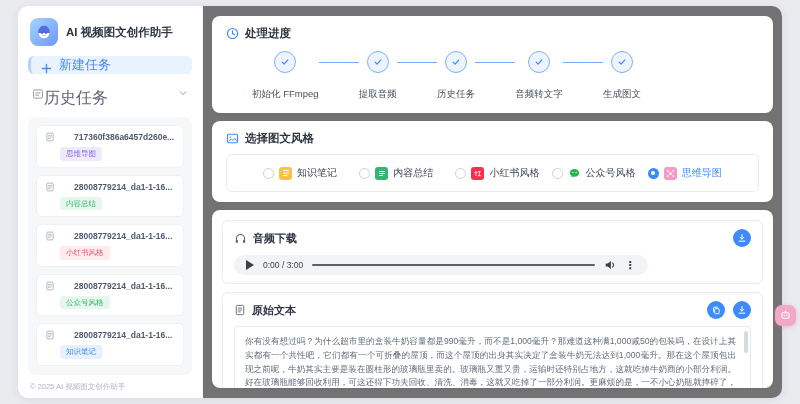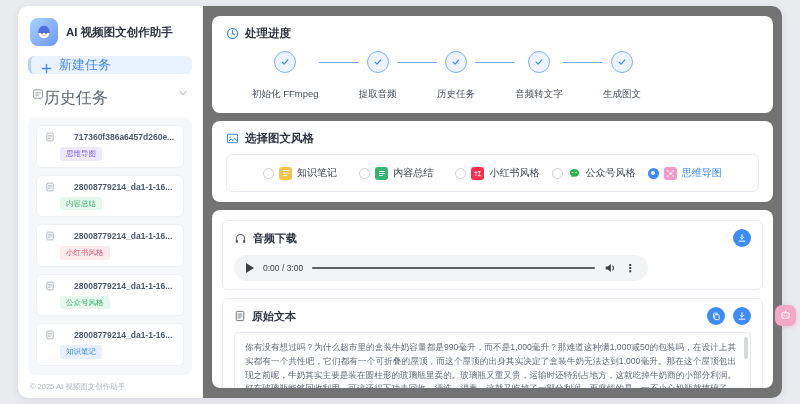--- a/index.html
+++ b/index.html
@@ -54,21 +54,21 @@
   .radio.on{border:none;background:#3d8bfd;position:relative;}
   .radio.on::after{content:"";position:absolute;left:3.5px;top:3.5px;width:4px;height:4px;border-radius:50%;background:#fff;}
   .mini-ic{width:13px;height:13px;border-radius:3px;flex:none;display:flex;align-items:center;justify-content:center;}
 
   
   .result{flex:1;padding:10px 10px;display:flex;flex-direction:column;gap:8px;overflow:hidden;}
   .section{border:1px solid #e9edf3;border-radius:6px;padding:8px 11px;background:#fff;flex:none;}
   .sec-head{display:flex;align-items:center;gap:6px;font-size:11px;font-weight:bold;color:#2f3542;}
 
   
-  .player{margin-top:8px;width:80%;height:26px;background:#f1f3f4;border-radius:13px;
+  .player{margin-top:8px;width:80%;height:20px;background:#f1f3f4;border-radius:13px;
     display:flex;align-items:center;gap:9px;padding:0 12px;}
   .play-tri{width:0;height:0;border-top:5px solid transparent;border-bottom:5px solid transparent;border-left:8px solid #3c4043;cursor:pointer;}
   .ptime{font-size:8.5px;color:#3c4043;white-space:nowrap;}
   .ptrack{flex:1;height:2px;background:#616161;border-radius:1px;position:relative;cursor:pointer;}
   .kebab{font-size:11px;color:#3c4043;font-weight:bold;cursor:pointer;line-height:1;}
 
   
   .text-box{margin-top:7px;border:1px solid #e7ebf1;border-radius:4px;padding:8px 14px 8px 10px;height:74px;
     overflow:hidden;position:relative;font-size:8.6px;line-height:1.6;color:#636c7a;text-align:justify;}
   .scroll-thumb{position:absolute;right:2px;top:4px;width:4px;height:22px;border-radius:2px;background:#d6dbe2;}

